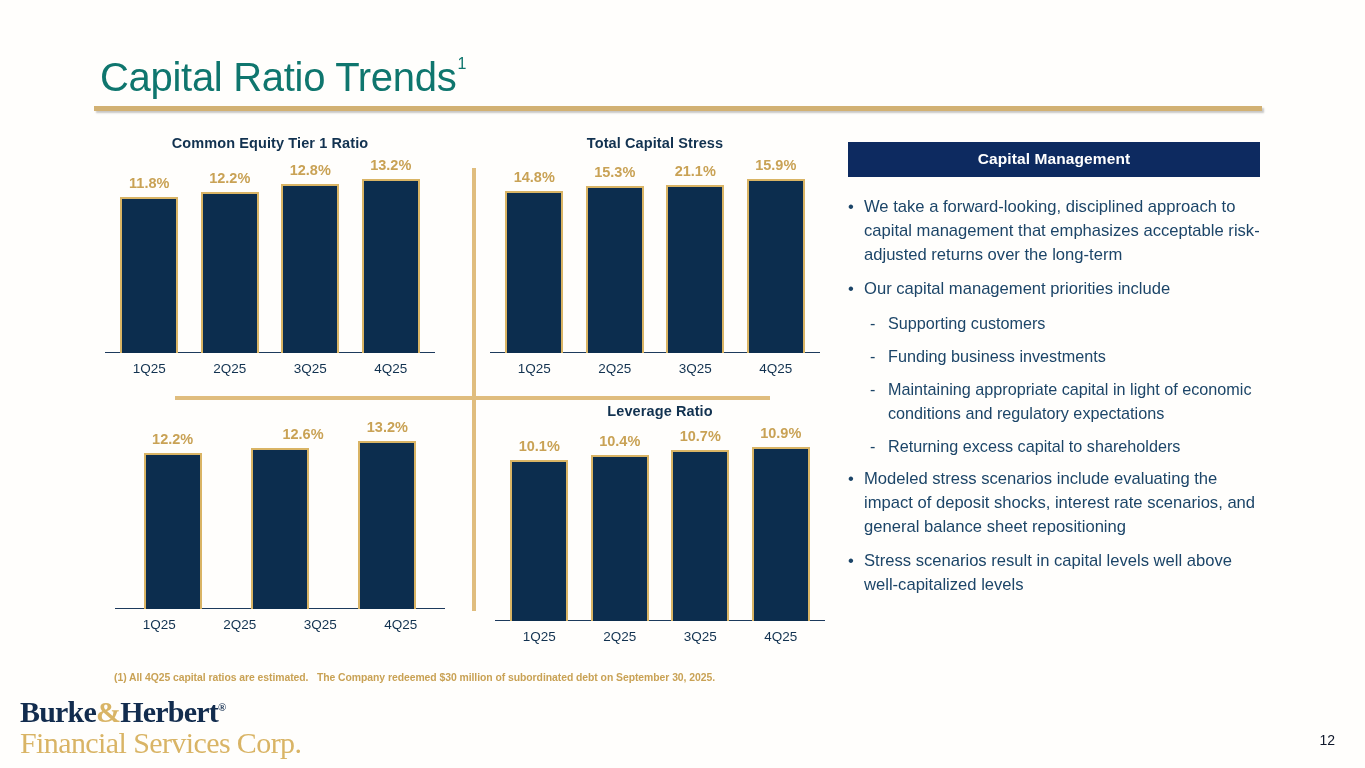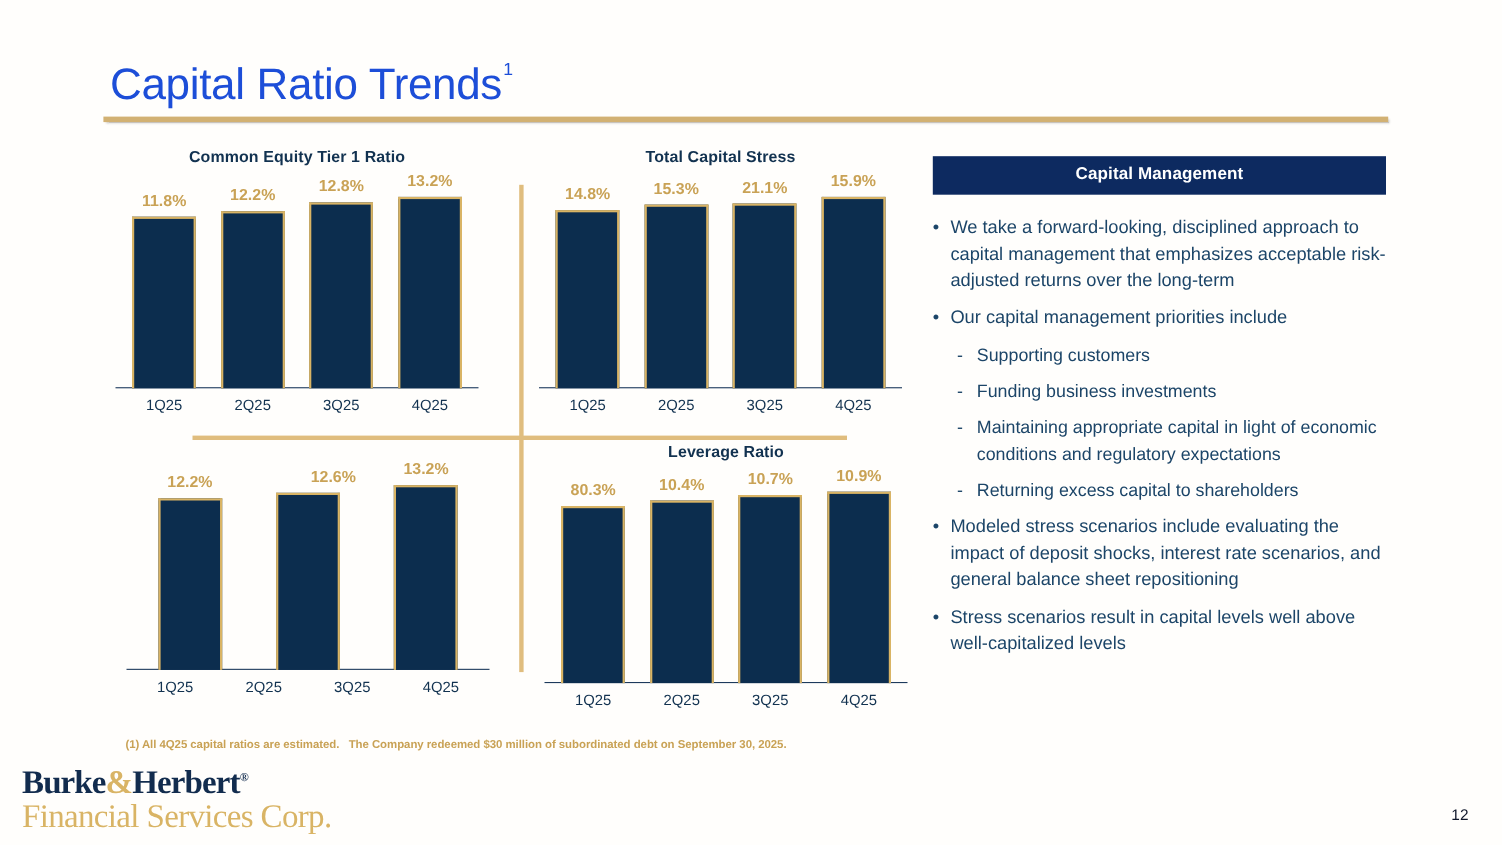--- a/index.html
+++ b/index.html
@@ -11,21 +11,21 @@
     overflow: hidden;
   }
 
   
   .slide-title {
     position: absolute;
     left: 100px;
     top: 55px;
     font-size: 40px;
     font-weight: 400;
-    color: #1d4ed8;
+    color: #0f766e;
     letter-spacing: -0.3px;
     white-space: nowrap;
   }
   .slide-title .sup {
     font-size: 16px;
     vertical-align: super;
     position: relative;
     top: -8px;
     left: 1px;
   }
@@ -309,21 +309,21 @@
       <div class="cat">3Q25</div>
       <div class="cat">4Q25</div>
     </div>
   </div>
 
   <div class="chart chart-q4">
     <div class="chart-title">Leverage Ratio</div>
     <div class="plot">
       <div class="axis-line"></div>
       <div class="bar-slot">
-          <span class="bar-label" style="bottom: 167px;">80.3%</span>
+          <span class="bar-label" style="bottom: 167px;">10.1%</span>
           <div class="bar" style="height: 161px;"></div>
         </div>
       <div class="bar-slot">
           <span class="bar-label" style="bottom: 172px;">10.4%</span>
           <div class="bar" style="height: 166px;"></div>
         </div>
       <div class="bar-slot">
           <span class="bar-label" style="bottom: 177px;">10.7%</span>
           <div class="bar" style="height: 171px;"></div>
         </div>

